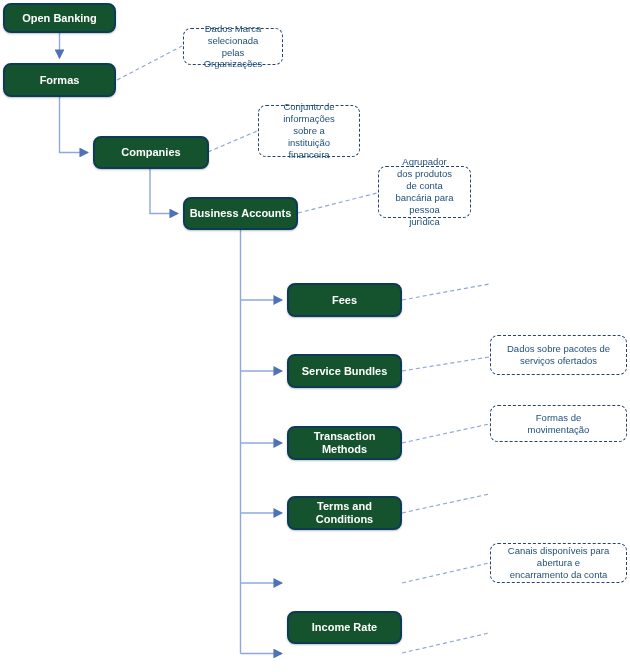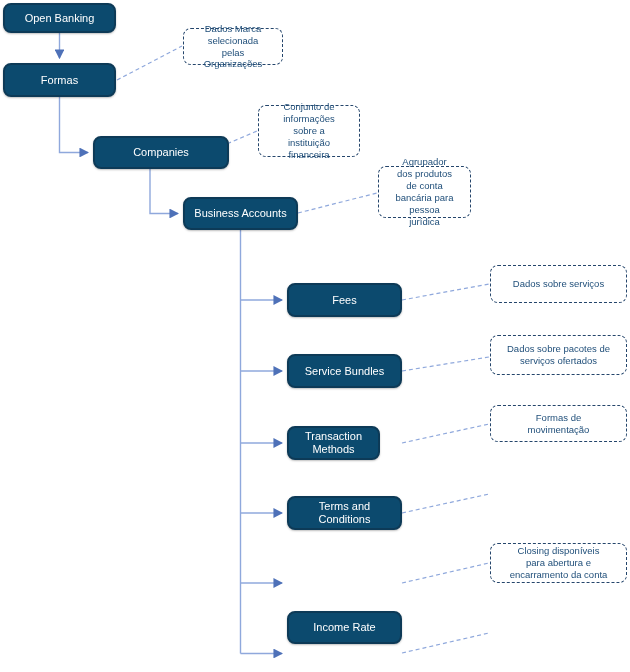--- a/index.html
+++ b/index.html
@@ -17,30 +17,30 @@
   }
   #connector-layer {
     position: absolute;
     left: 0;
     top: 0;
     pointer-events: none;
   }
   .node {
     position: absolute;
     box-sizing: border-box;
-    background: #0c4a6e;
+    background: #14532d;
     border: 2.5px solid #0D3A57;
     border-radius: 8px;
     color: #ffffff;
     display: flex;
     align-items: center;
     justify-content: center;
     text-align: center;
     font-size: 11px;
-    font-weight: 400;
+    font-weight: 700;
     line-height: 1.15;
     padding: 1px 3px;
     box-shadow: 0 1px 2px rgba(0,0,0,0.25);
   }
   .note {
     position: absolute;
     box-sizing: border-box;
     background: #ffffff;
     border: 1px dashed #24456B;
     border-radius: 8px;
@@ -93,37 +93,37 @@
   </svg>
 
   <div class="node" style="left:3px;top:3px;width:113px;height:30px">
     <span>Open Banking</span>
   </div>
 
   <div class="node" style="left:3px;top:63px;width:113px;height:34px">
     <span>Formas</span>
   </div>
 
-  <div class="node" style="left:93px;top:136px;width:136px;height:33px">
+  <div class="node" style="left:93px;top:136px;width:116px;height:33px">
     <span>Companies</span>
   </div>
 
   <div class="node" style="left:183px;top:197px;width:115px;height:33px">
     <span>Business Accounts</span>
   </div>
 
   <div class="node" style="left:287px;top:283px;width:115px;height:34px">
     <span>Fees</span>
   </div>
 
   <div class="node" style="left:287px;top:354px;width:115px;height:34px">
     <span>Service Bundles</span>
   </div>
 
-  <div class="node" style="left:287px;top:426px;width:93px;height:34px">
+  <div class="node" style="left:287px;top:426px;width:115px;height:34px">
     <span>Transaction Methods</span>
   </div>
 
   <div class="node" style="left:287px;top:496px;width:115px;height:34px">
     <span>Terms and Conditions</span>
   </div>
 
 
   <div class="node" style="left:287px;top:611px;width:115px;height:33px">
     <span>Income Rate</span>
@@ -134,31 +134,28 @@
   </div>
 
   <div class="note" style="left:258px;top:105px;width:102px;height:52px">
     <span>Conjunto de informações sobre a instituição financeira</span>
   </div>
 
   <div class="note" style="left:378px;top:166px;width:93px;height:52px">
     <span>Agrupador dos produtos de conta bancária para pessoa jurídica</span>
   </div>
 
-  <div class="note" style="left:490px;top:265px;width:137px;height:38px">
-    <span>Dados sobre serviços</span>
-  </div>
 
   <div class="note" style="left:490px;top:335px;width:137px;height:40px">
     <span>Dados sobre pacotes de serviços ofertados</span>
   </div>
 
   <div class="note" style="left:490px;top:405px;width:137px;height:37px">
     <span>Formas de movimentação</span>
   </div>
 
 
   <div class="note" style="left:490px;top:543px;width:137px;height:40px">
-    <span>Closing disponíveis para abertura e encarramento da conta</span>
+    <span>Canais disponíveis para abertura e encarramento da conta</span>
   </div>
 
 
 </div>
 
 </body></html>

